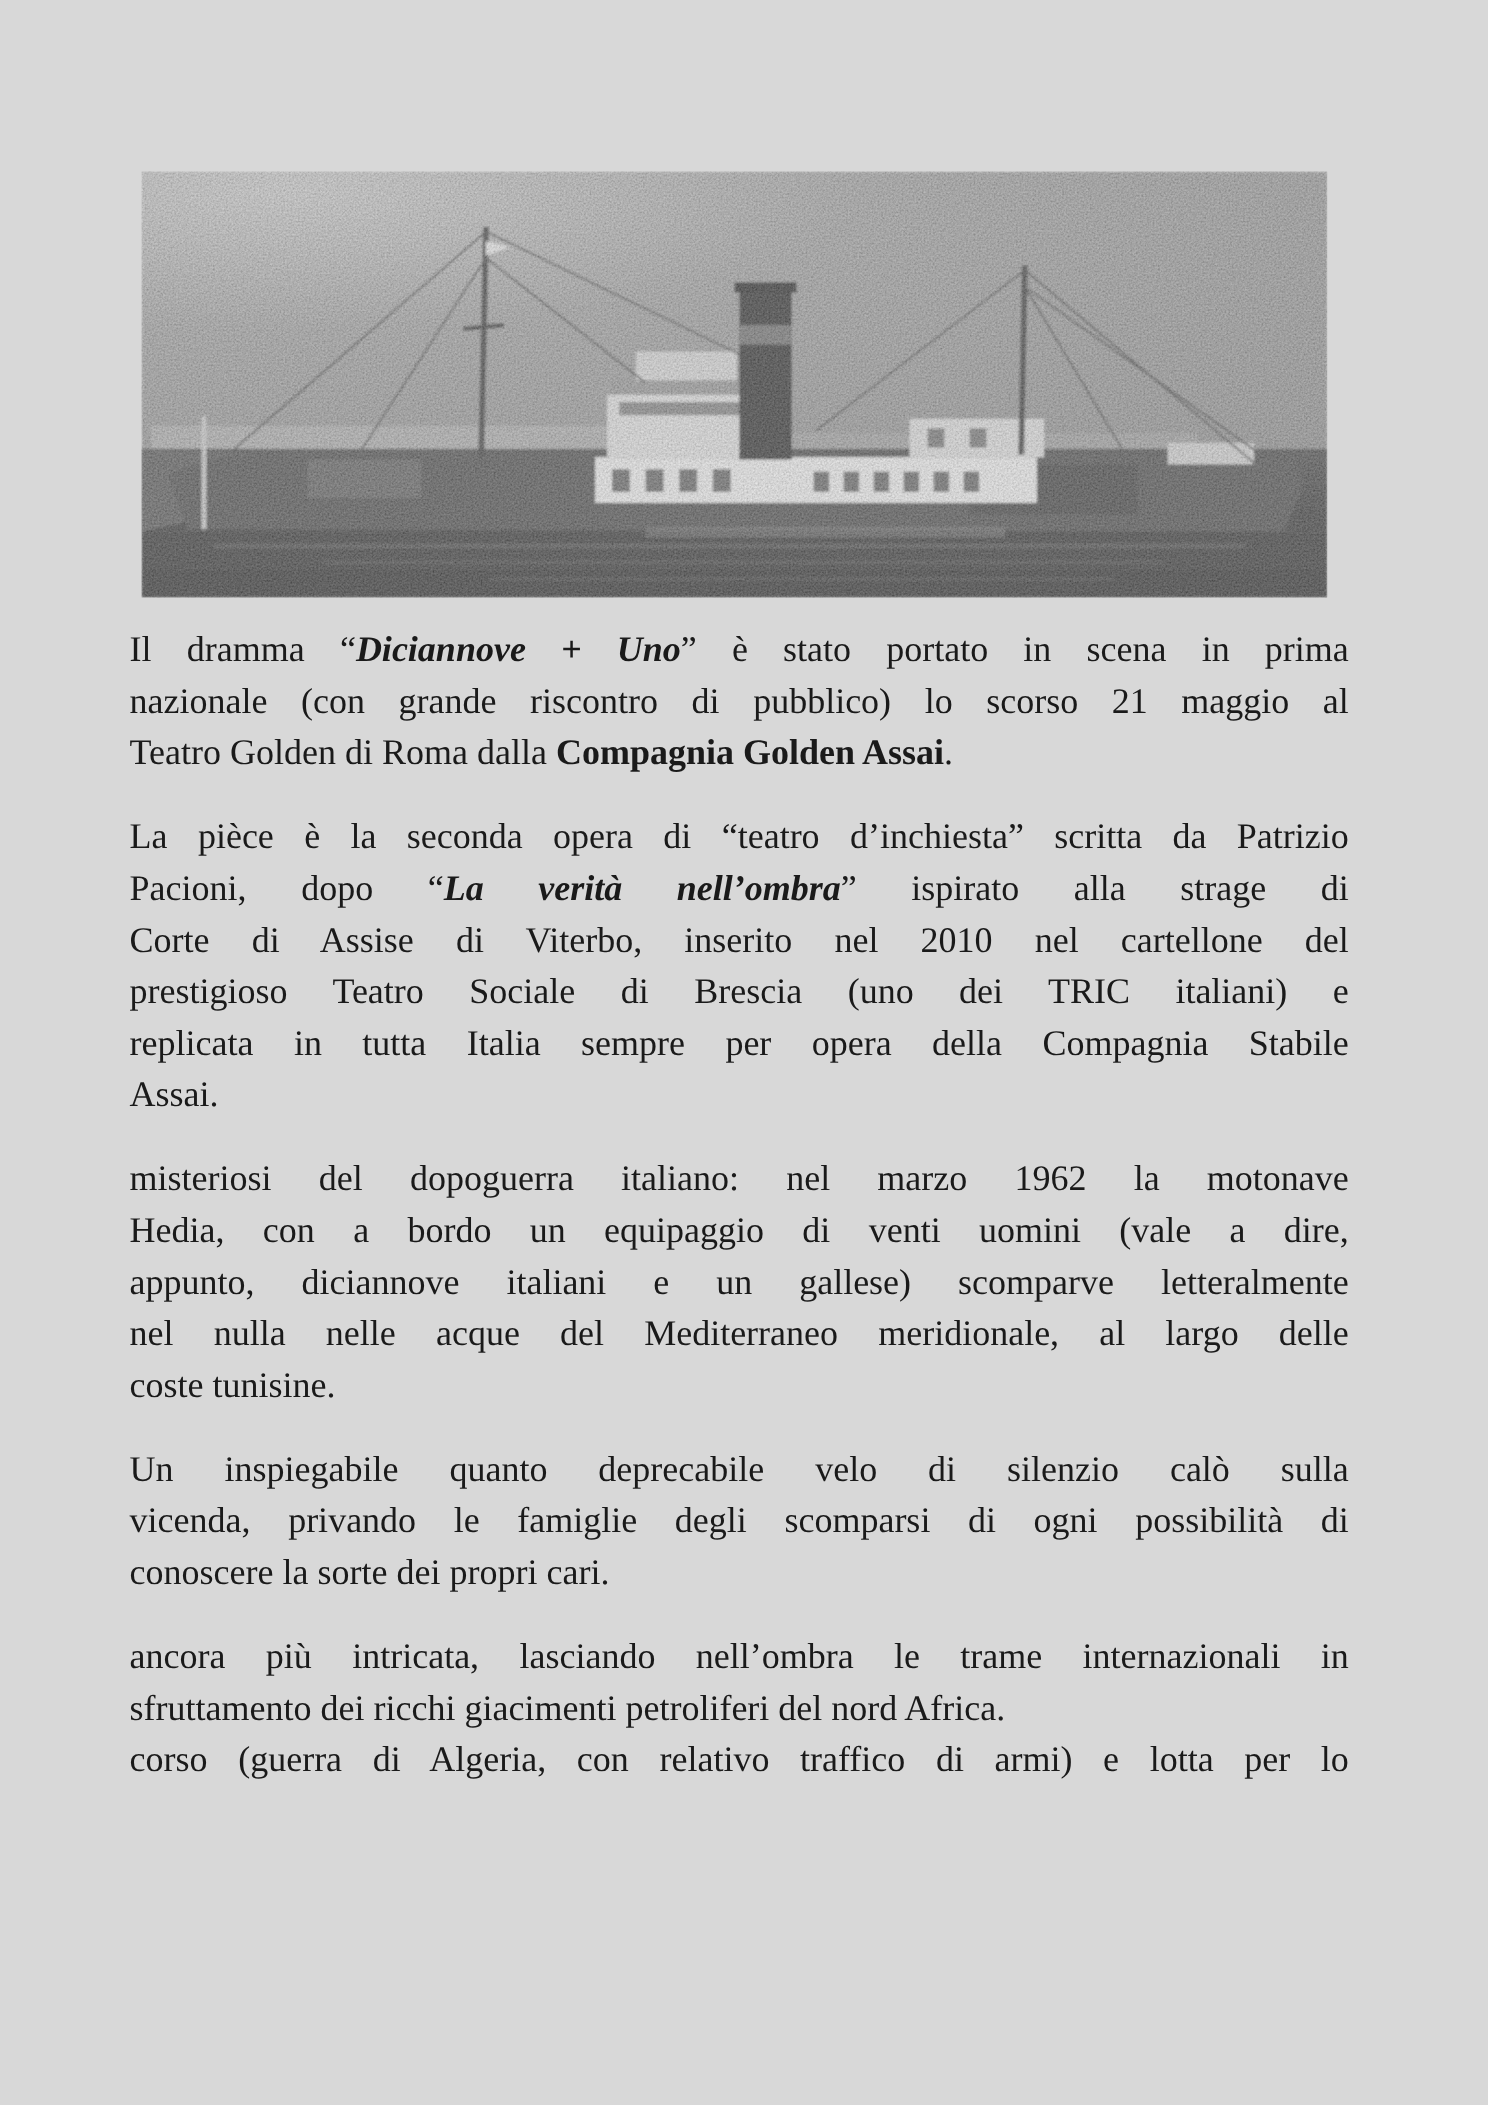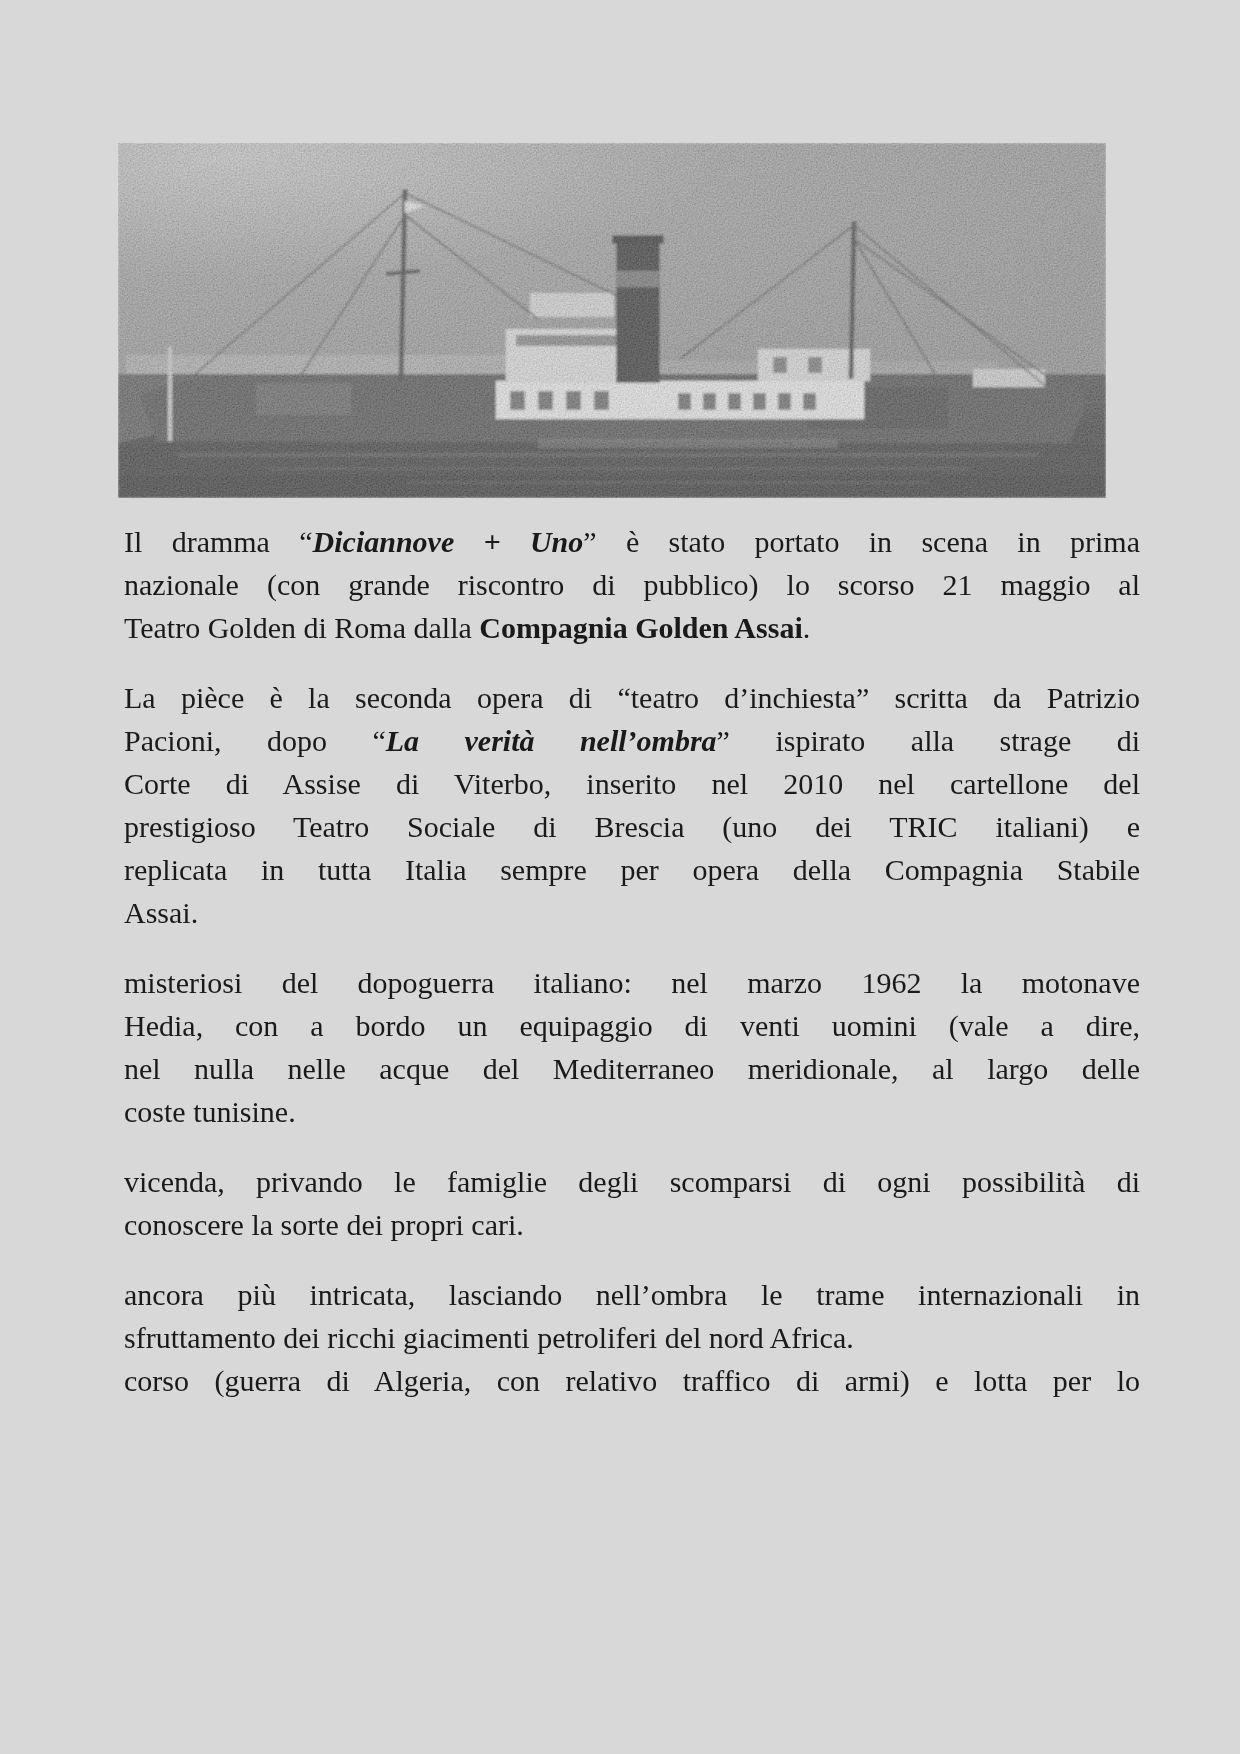--- a/index.html
+++ b/index.html
@@ -13,21 +13,21 @@
     background:var(--background);
     font-family:"Liberation Serif", serif;
     color:var(--text);
     overflow:hidden;
   }
   .photo{
     position:absolute;left:118px;top:143px;width:988px;height:355px;
   }
   .photo svg{display:block;width:100%;height:100%;}
   .article{
-    position:absolute;left:124px;top:520px;width:1016px;
+    position:absolute;left:108px;top:520px;width:1016px;
     font-size:30px;line-height:43px;
   }
   .para{margin:0 0 27px 0;}
   .line{text-align:justify;}
   .line.jl{text-align-last:justify;}
   .line.ll{text-align-last:left;}
   .b{font-weight:bold;}
   .bi{font-weight:bold;font-style:italic;}
 </style>
 </head>
@@ -144,24 +144,26 @@
         <div class="line jl"><span>La pièce è la seconda opera di “teatro d’inchiesta” scritta da Patrizio</span></div>
         <div class="line jl"><span>Pacioni, dopo “</span><span class="bi">La verità nell’ombra</span><span>” ispirato alla strage di</span></div>
         <div class="line jl"><span>Corte di Assise di Viterbo, inserito nel 2010 nel cartellone del</span></div>
         <div class="line jl"><span>prestigioso Teatro Sociale di Brescia (uno dei TRIC italiani) e</span></div>
         <div class="line jl"><span>replicata in tutta Italia sempre per opera della Compagnia Stabile</span></div>
         <div class="line ll"><span>Assai.</span></div>
       </div>
       <div class="para">
         <div class="line jl"><span>misteriosi del dopoguerra italiano: nel marzo 1962 la motonave</span></div>
         <div class="line jl"><span>Hedia, con a bordo un equipaggio di venti uomini (vale a dire,</span></div>
+        <div class="line jl"><span>appunto, diciannove italiani e un gallese) scomparve letteralmente</span></div>
         <div class="line jl"><span>nel nulla nelle acque del Mediterraneo meridionale, al largo delle</span></div>
         <div class="line ll"><span>coste tunisine.</span></div>
       </div>
       <div class="para">
+        <div class="line jl"><span>Un inspiegabile quanto deprecabile velo di silenzio calò sulla</span></div>
         <div class="line jl"><span>vicenda, privando le famiglie degli scomparsi di ogni possibilità di</span></div>
         <div class="line ll"><span>conoscere la sorte dei propri cari.</span></div>
       </div>
       <div class="para">
         <div class="line jl"><span>ancora più intricata, lasciando nell’ombra le trame internazionali in</span></div>
         <div class="line ll"><span>sfruttamento dei ricchi giacimenti petroliferi del nord Africa.</span></div>
         <div class="line jl"><span>corso (guerra di Algeria, con relativo traffico di armi) e lotta per lo</span></div>
       </div>
     </div>
 

